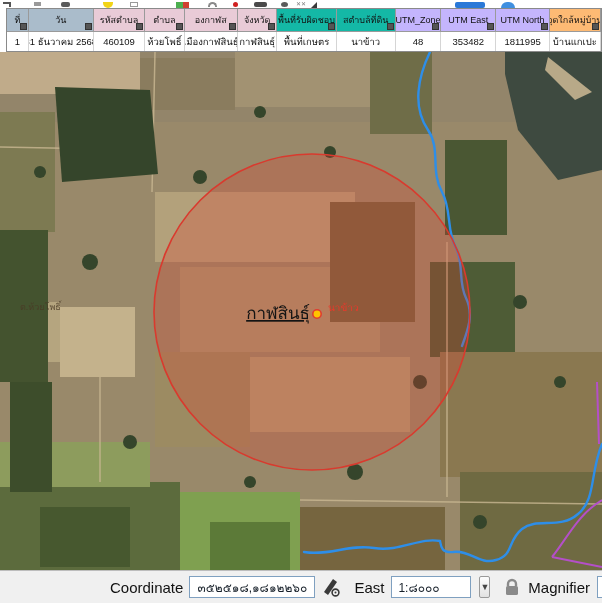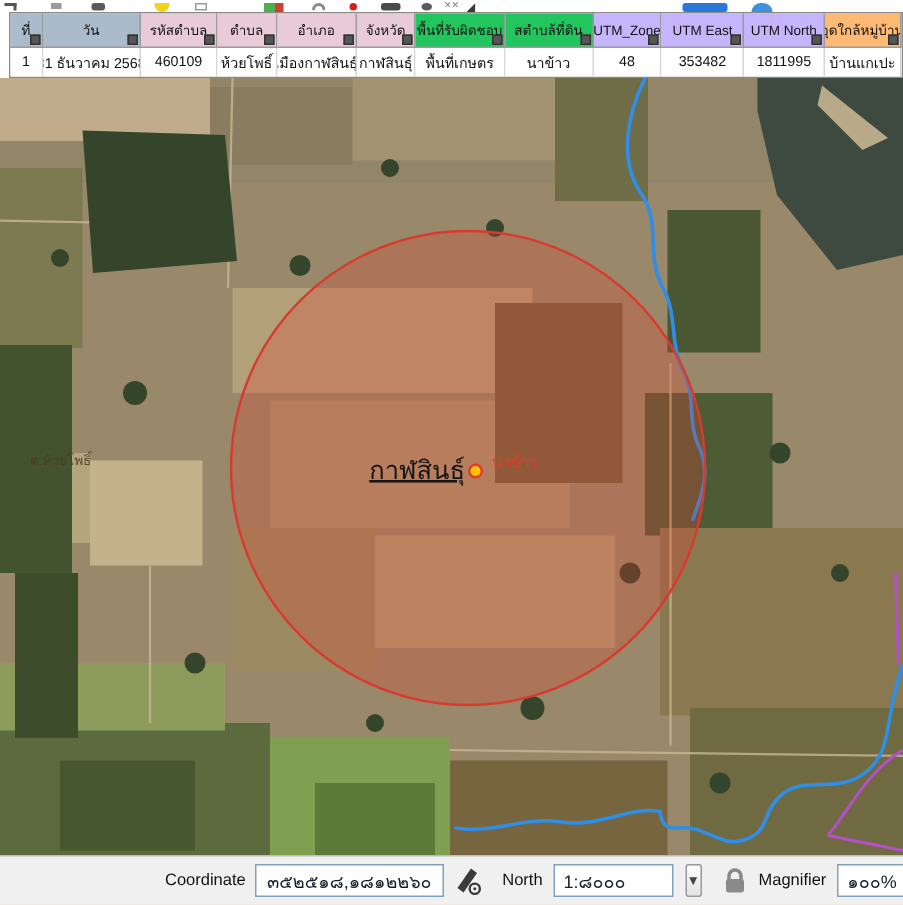--- a/index.html
+++ b/index.html
@@ -16,34 +16,34 @@
     border:1px solid #8a8a8a; font-size:10px; color:#111; }
   .trow { display:flex; }
   .th { position:relative; height:23px; display:flex; align-items:center; justify-content:center;
     border-right:1px solid #9a9a9a; border-bottom:1px solid #9a9a9a; font-size:9px; overflow:hidden; white-space:nowrap; }
   .th::after { content:""; position:absolute; right:1px; bottom:1px; width:5px; height:5px;
     background:#555; border:1px solid #333; }
   .td { height:19px; display:flex; align-items:center; justify-content:center;
     background:#fff; font-size:9.5px; overflow:hidden; white-space:nowrap; border-right:1px solid #d5d5d5; }
   .g-blue  { background:#aabccb; }
   .g-pink  { background:#e9cbd7; }
-  .g-lgrn  { background:#22c55e; }
+  .g-lgrn  { background:#14b8a6; }
   .g-grn   { background:#c4b5fd; }
   .g-pur   { background:#fdba74; }
   .c0{width:22px}.c1{width:66px}.c2{width:52px}.c3{width:40px}.c4{width:54px}.c5{width:40px}
   .c6{width:60px}.c7{width:60px}.c8{width:46px}.c9{width:56px}.c10{width:54px}.c11{width:52px}
 
   
   #map-wrap { position:absolute; left:0; top:52px; width:602px; height:518px; background:#99896a; }
   #map-wrap svg { display:block; }
 
   
   #status-bar { position:absolute; left:0; top:570px; width:602px; height:33px;
     background:#f0f0f0; border-top:1px solid #bdbdbd; display:flex; align-items:center; }
-  #status-bar .lbl { font-size:11px; color:#111; }
+  #status-bar .lbl { font-size:15px; color:#111; }
   .sb-input { height:22px; background:#fff; border:1px solid #7fa0c0; font-size:12px;
     color:#17202a; padding:0 6px; font-family:"Liberation Sans","DejaVu Sans",sans-serif; }
   #coord-input { width:126px; margin-left:6px; text-align:center; }
   #scale-input { width:80px; margin-left:7px; }
   #scale-drop { width:24px; height:22px; margin-left:8px; background:linear-gradient(#fdfdfd,#e2e2e2);
     border:1px solid #9a9a9a; border-radius:2px; display:flex; align-items:center; justify-content:center;
     font-size:9px; color:#444; cursor:pointer; }
   #mag-input { width:60px; margin-left:7px; }
   .sb-icon { display:flex; align-items:center; justify-content:center; }
 </style>
@@ -68,21 +68,21 @@
     <span class="tb-frag" style="left:455px;width:30px;height:6px;background:#2a78d8;border-radius:2px"></span>
     <span class="tb-frag" style="left:501px;width:14px;height:6px;background:#3f8fe0;border-radius:6px 6px 0 0"></span>
   </div>
 
   <div id="attr-table">
     <div class="trow">
       <div class="th g-blue c0">ที่</div>
       <div class="th g-blue c1">วัน</div>
       <div class="th g-pink c2">รหัสตำบล</div>
       <div class="th g-pink c3">ตำบล</div>
-      <div class="th g-pink c4">อำเภอ</div>
+      <div class="th g-pink c4">องกาฬส</div>
       <div class="th g-pink c5">จังหวัด</div>
       <div class="th g-lgrn c6">พื้นที่รับผิดชอบ</div>
       <div class="th g-lgrn c7">สตำบล้ที่ดิน</div>
       <div class="th g-grn c8">UTM_Zone</div>
       <div class="th g-grn c9">UTM East</div>
       <div class="th g-grn c10">UTM North</div>
       <div class="th g-pur c11">จุดใกล้หมู่บ้าน</div>
     </div>
     <div class="trow">
       <div class="td c0">1</div>
@@ -181,21 +181,21 @@
   <div id="status-bar">
     <span class="lbl" style="margin-left:110px">Coordinate</span>
     <input id="coord-input" class="sb-input" value="๓๕๒๕๑๘,๑๘๑๒๒๖๐" style="">
     <span class="sb-icon" style="margin-left:7px">
       <svg width="18" height="20" viewBox="0 0 18 20">
         <path d="M2,15 L11,2 L15,5 L6,18 Z" fill="#3a3a3a"></path>
         <circle cx="13.5" cy="15.5" r="3.4" fill="none" stroke="#3a3a3a" stroke-width="1.6"></circle>
         <circle cx="13.5" cy="15.5" r="1" fill="#3a3a3a"></circle>
       </svg>
     </span>
-    <span class="lbl" style="margin-left:14px">North</span>
+    <span class="lbl" style="margin-left:14px">East</span>
     <input id="scale-input" class="sb-input" value="1:๘๐๐๐" style="">
     <span id="scale-drop">▼</span>
     <span class="sb-icon" style="margin-left:14px">
       <svg width="16" height="18" viewBox="0 0 16 18">
         <path d="M4,8 V6 a4,4 0 0 1 8,0 V8" fill="none" stroke="#8a8a8a" stroke-width="2.4"></path>
         <rect x="2" y="8" width="12" height="9" rx="1.6" fill="#8a8a8a"></rect>
       </svg>
     </span>
     <span class="lbl" style="margin-left:8px">Magnifier</span>
     <input id="mag-input" class="sb-input" value="๑๐๐%" style="">

